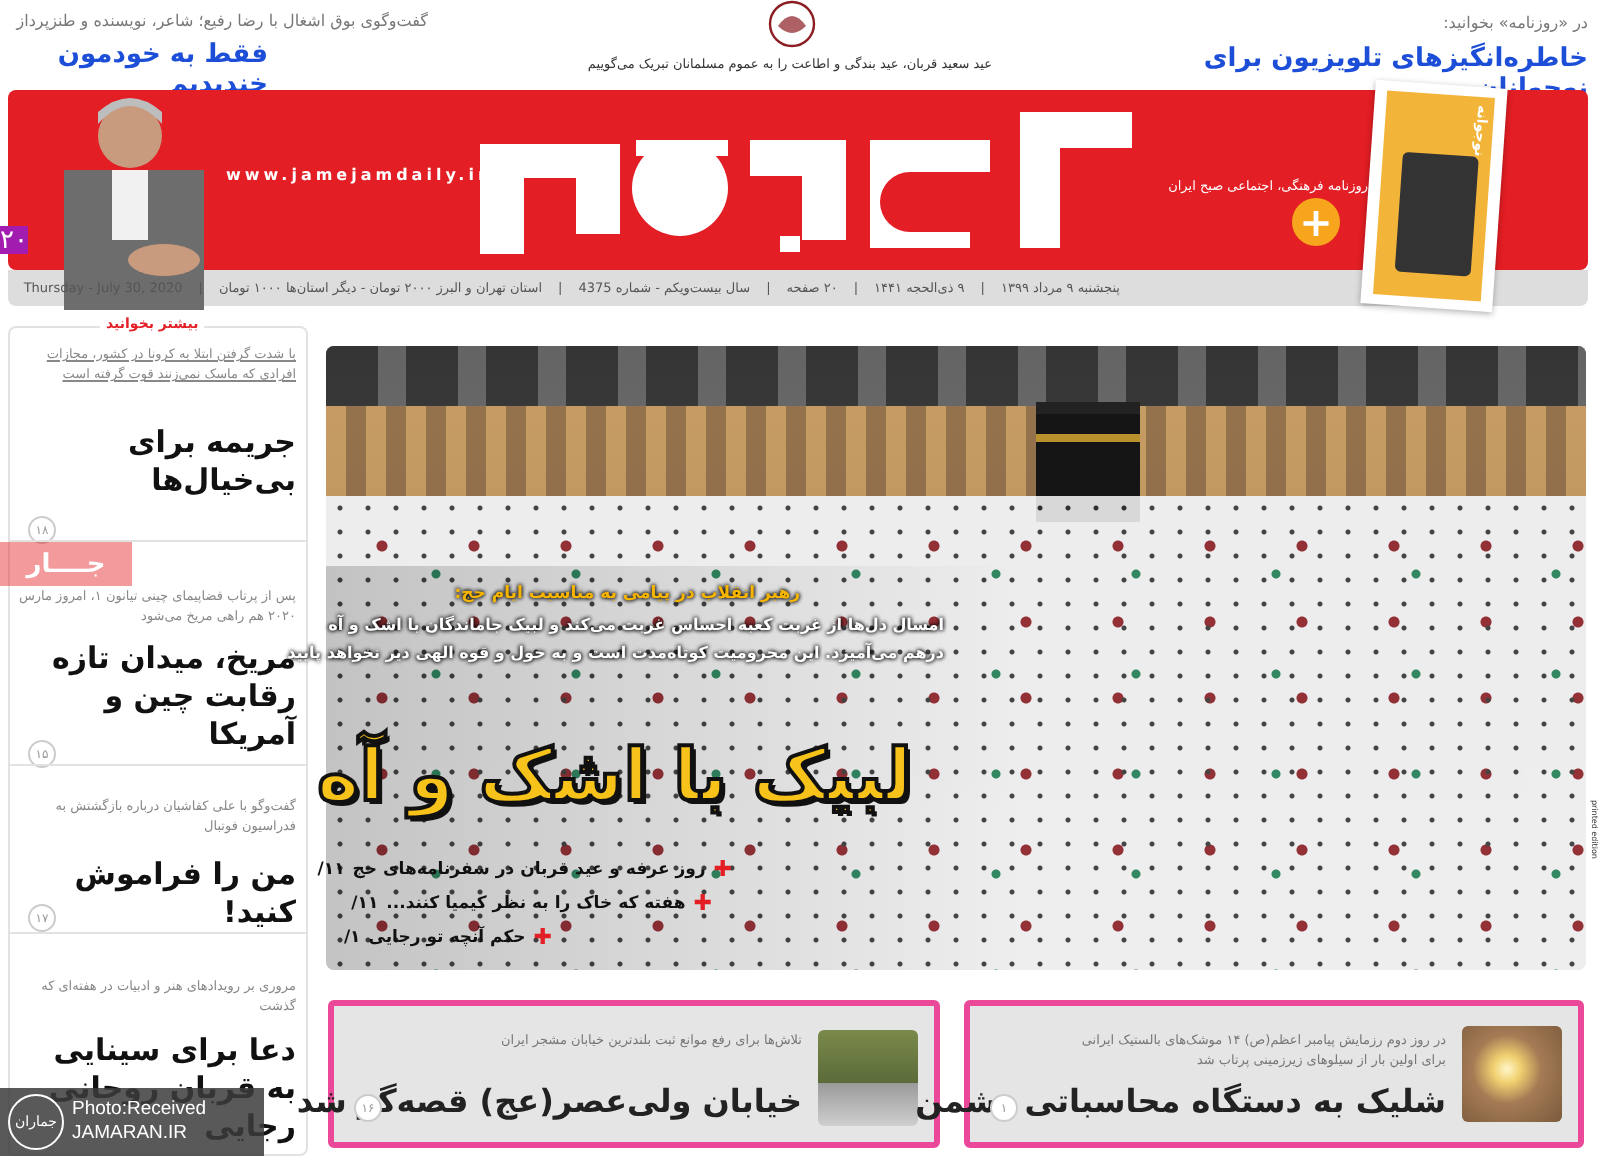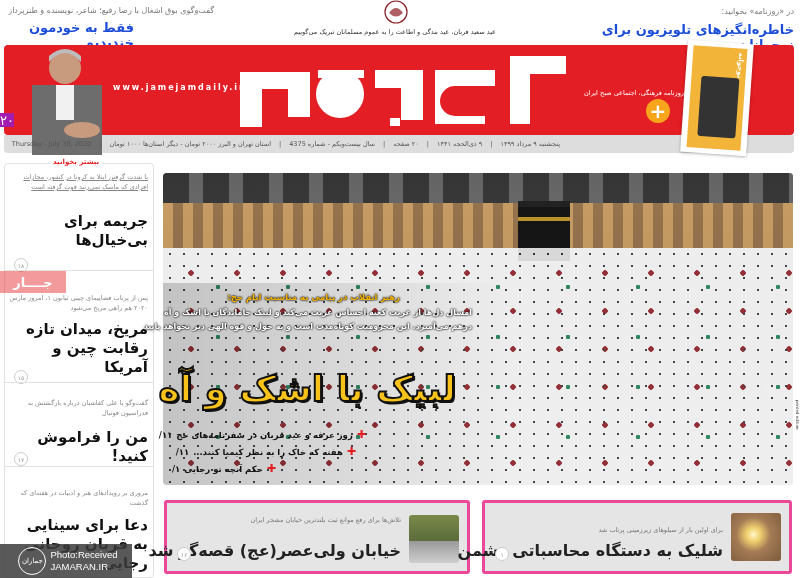--- a/index.html
+++ b/index.html
@@ -62,21 +62,21 @@
   .main-headline { font-size: 36px; font-weight: bold; color: #f7c21a; -webkit-text-stroke: 2px #111; text-shadow: 2px 2px 0 #111; white-space: nowrap; letter-spacing: 1px; }
   .bullet-line { font-size: 8.5px; font-weight: bold; color: #111; white-space: nowrap; display:flex; align-items:center; gap:4px; direction: rtl; }
   .plus-red { color: #e31e24; font-size: 11px; font-weight: bold; }
 
   
   .box { background: #e5e5e5; border: 3px solid #ec4899; border-radius: 3px; height: 74px; top: 500px; padding-left: 20px; }
   .box-kicker { font-size: 6.5px; color: #777; line-height: 10px; white-space: nowrap; }
   .box-head { font-size: 16px; font-weight: bold; color: #222; white-space: nowrap; }
   .thumb { width: 50px; height: 48px; border-radius: 3px; }
 
-  .watermark { left: 0; top: 544px; width: 132px; height: 34px; background: rgba(60,60,60,.85); color: #fff; display:flex; align-items:center;justify-content:center; }
+  .watermark { left: 0; top: 544px; width: 132px; height: 34px; background: rgba(60,60,60,.85); color: #fff; display:flex; align-items:center; }
   .wm-logo { width: 28px; height: 28px; border: 1.5px solid #fff; border-radius: 50%; margin: 0 4px; font-size: 7px; display:flex; align-items:center; justify-content:center; }
   .wm-text { font-family: "Liberation Sans", sans-serif; font-size: 9.5px; line-height: 12px; }
 
   .side-strip { left: 794px; top: 400px; width: 6px; height: 80px; font-size: 4px; color:#333; writing-mode: vertical-rl; overflow:hidden; }
 </style>
 </head>
 <body>
 
 <div class="abs rtl top-kicker" style="left:4px; top:6px; width:210px;">گفت‌وگوی بوق اشغال با رضا رفیع؛ شاعر، نویسنده و طنزپرداز</div>
 <div class="abs rtl top-head" style="left:4px; top:20px; width:130px;">فقط به خودمون خندیدیم</div>
@@ -201,20 +201,21 @@
 
 <div class="abs box" style="left:164px; width:306px;">
   <div class="abs thumb" style="right:8px; top:12px; background: linear-gradient(180deg,#7a8a4a 0,#5b6b3a 55%,#9a9a9a 55%,#cfcfcf 100%);"></div>
   <div class="abs rtl box-kicker" style="right:66px; top:12px; width:230px;">تلاش‌ها برای رفع موانع ثبت بلندترین خیابان مشجر ایران</div>
   <div class="abs rtl box-head" style="right:66px; top:38px; width:220px;">خیابان ولی‌عصر(عج) قصه‌گو شد</div>
   <div class="abs side-num" style="left:10px; top:44px;">۱۶</div>
 </div>
 
 <div class="abs box" style="left:482px; width:310px;">
   <div class="abs thumb" style="right:8px; top:10px; background: radial-gradient(circle at 45% 45%, #fff6c8 0, #f0d070 18%, #a47b55 45%, #7b5a3c 100%);"></div>
+  <div class="abs rtl box-kicker" style="right:66px; top:12px; width:236px;">در روز دوم رزمایش پیامبر اعظم(ص) ۱۴ موشک‌های بالستیک ایرانی</div>
   <div class="abs rtl box-head" style="right:66px; top:38px; width:220px;">شلیک به دستگاه محاسباتی دشمن</div>
   <div class="abs rtl box-kicker" style="right:66px; top:22px; width:236px;">برای اولین بار از سیلوهای زیرزمینی پرتاب شد</div>
   <div class="abs side-num" style="left:10px; top:44px;">۱</div>
 </div>
 
 <div class="abs watermark">
   <div class="wm-logo">جماران</div>
   <div class="wm-text">
     <div>Photo:Received</div>
     <div>JAMARAN.IR</div>

